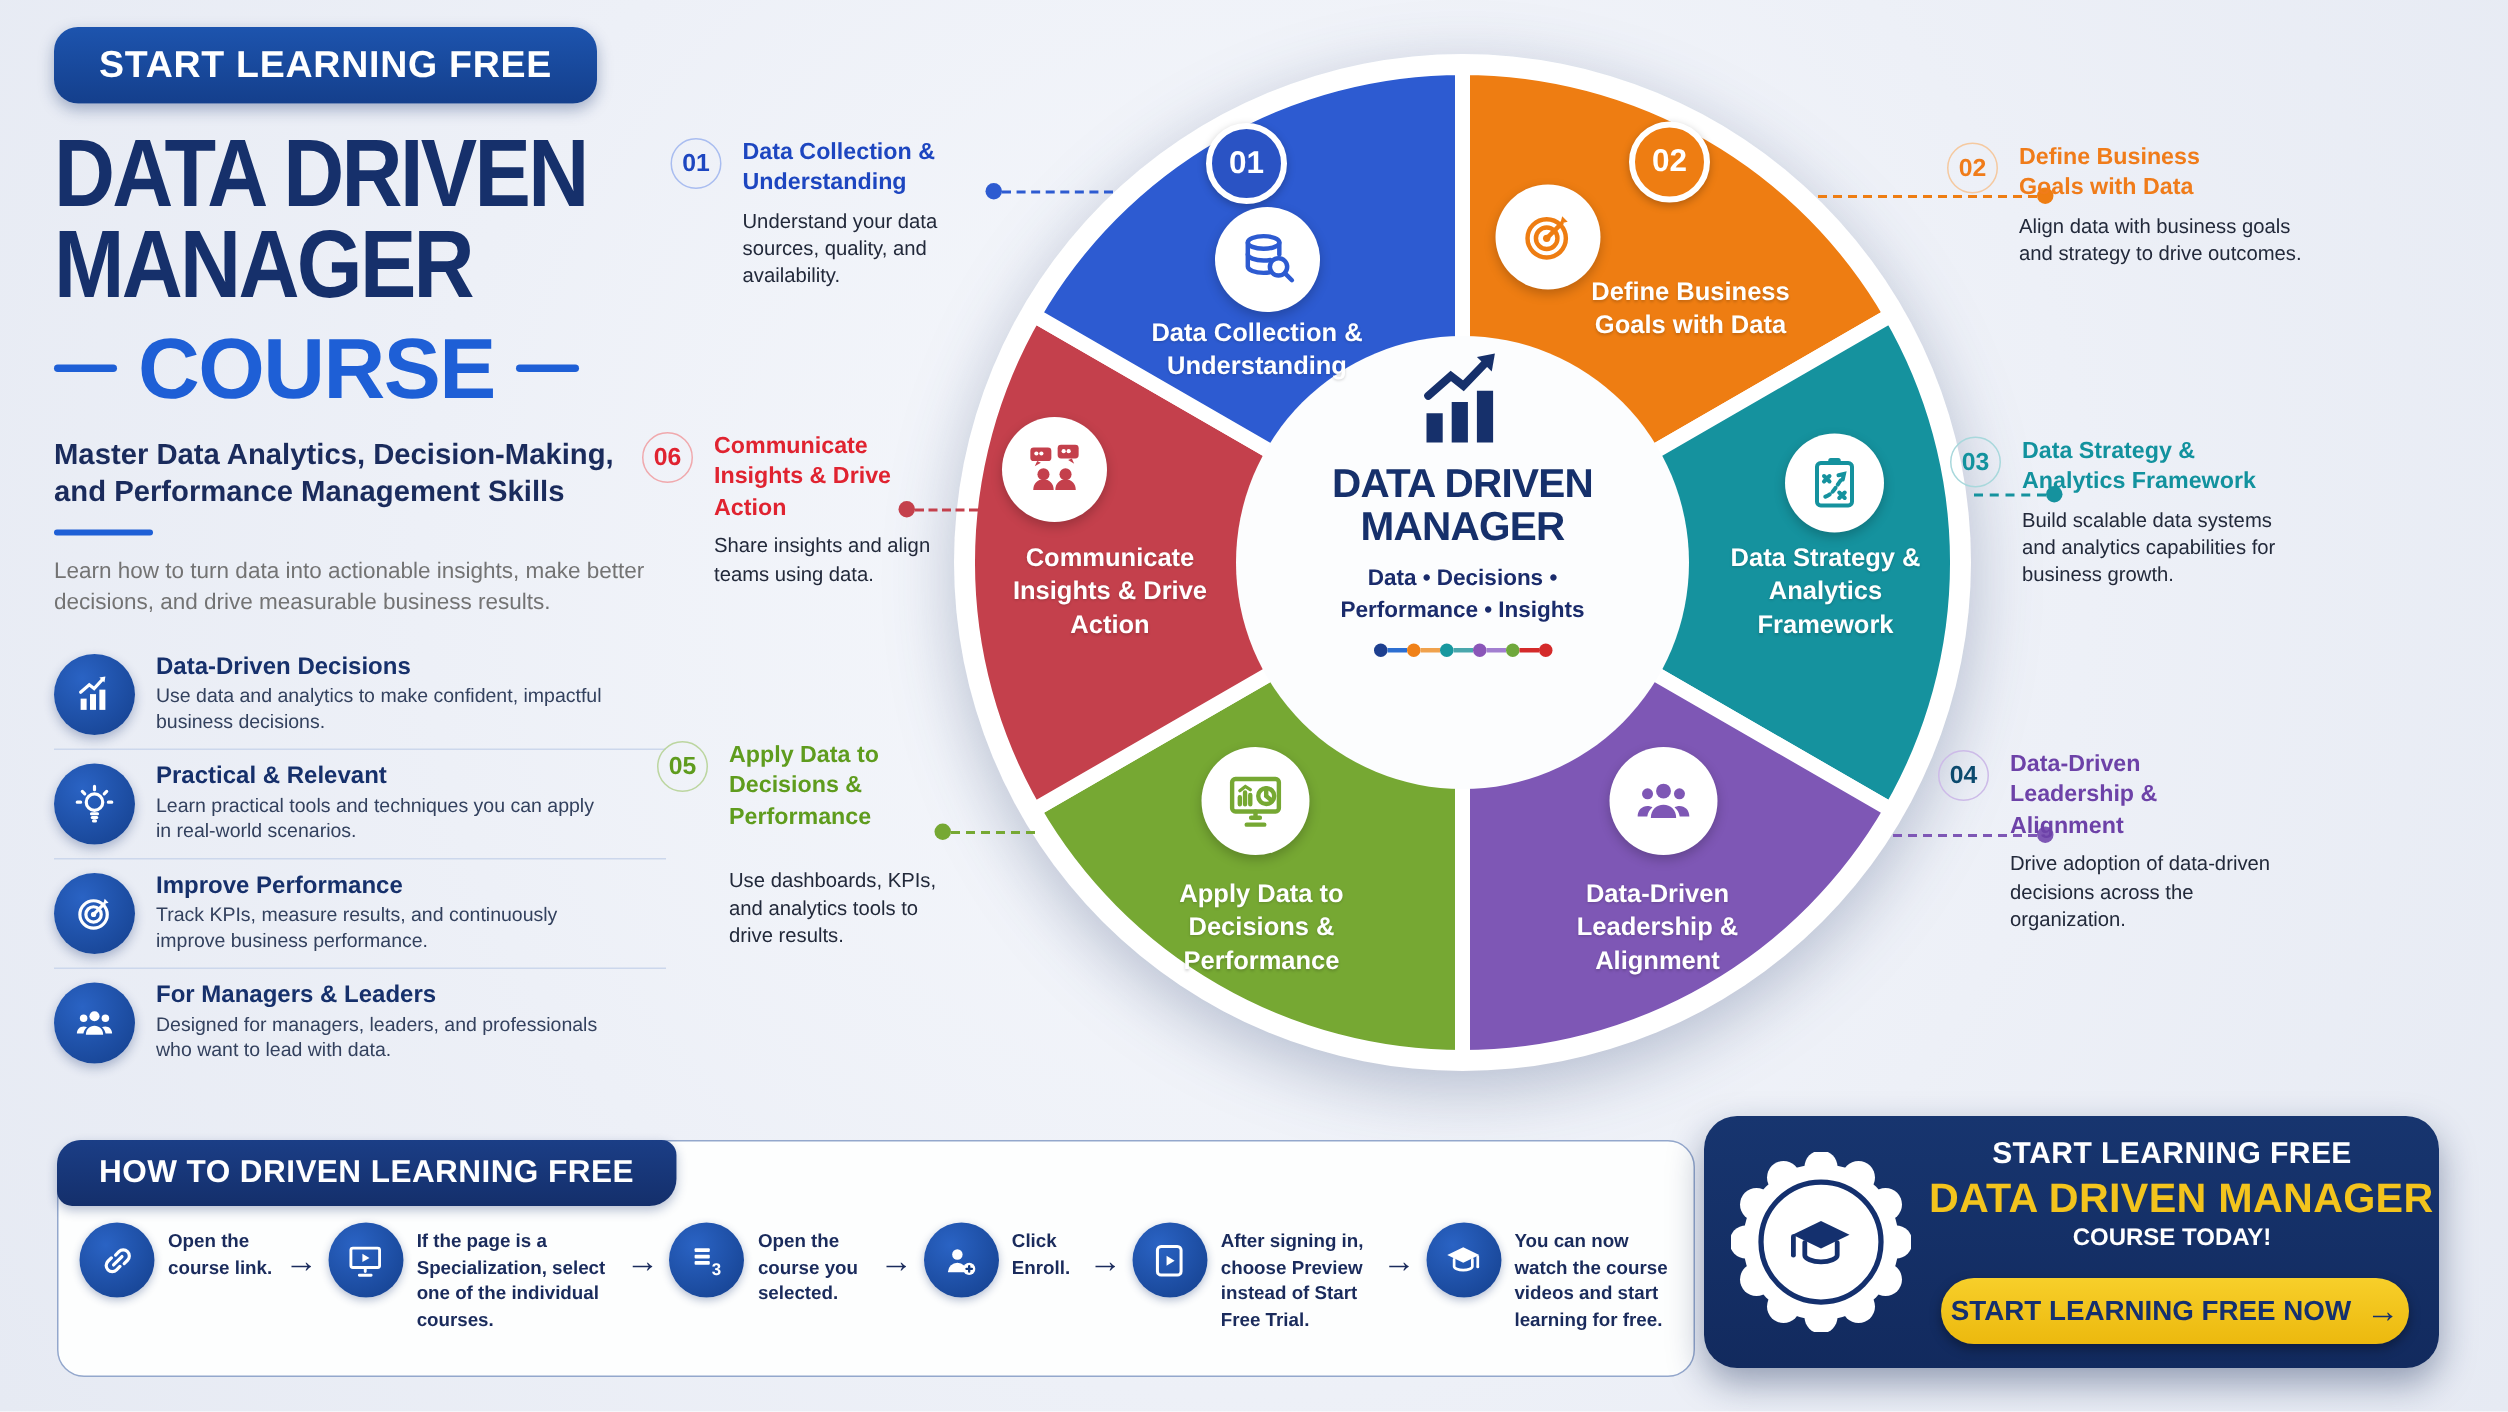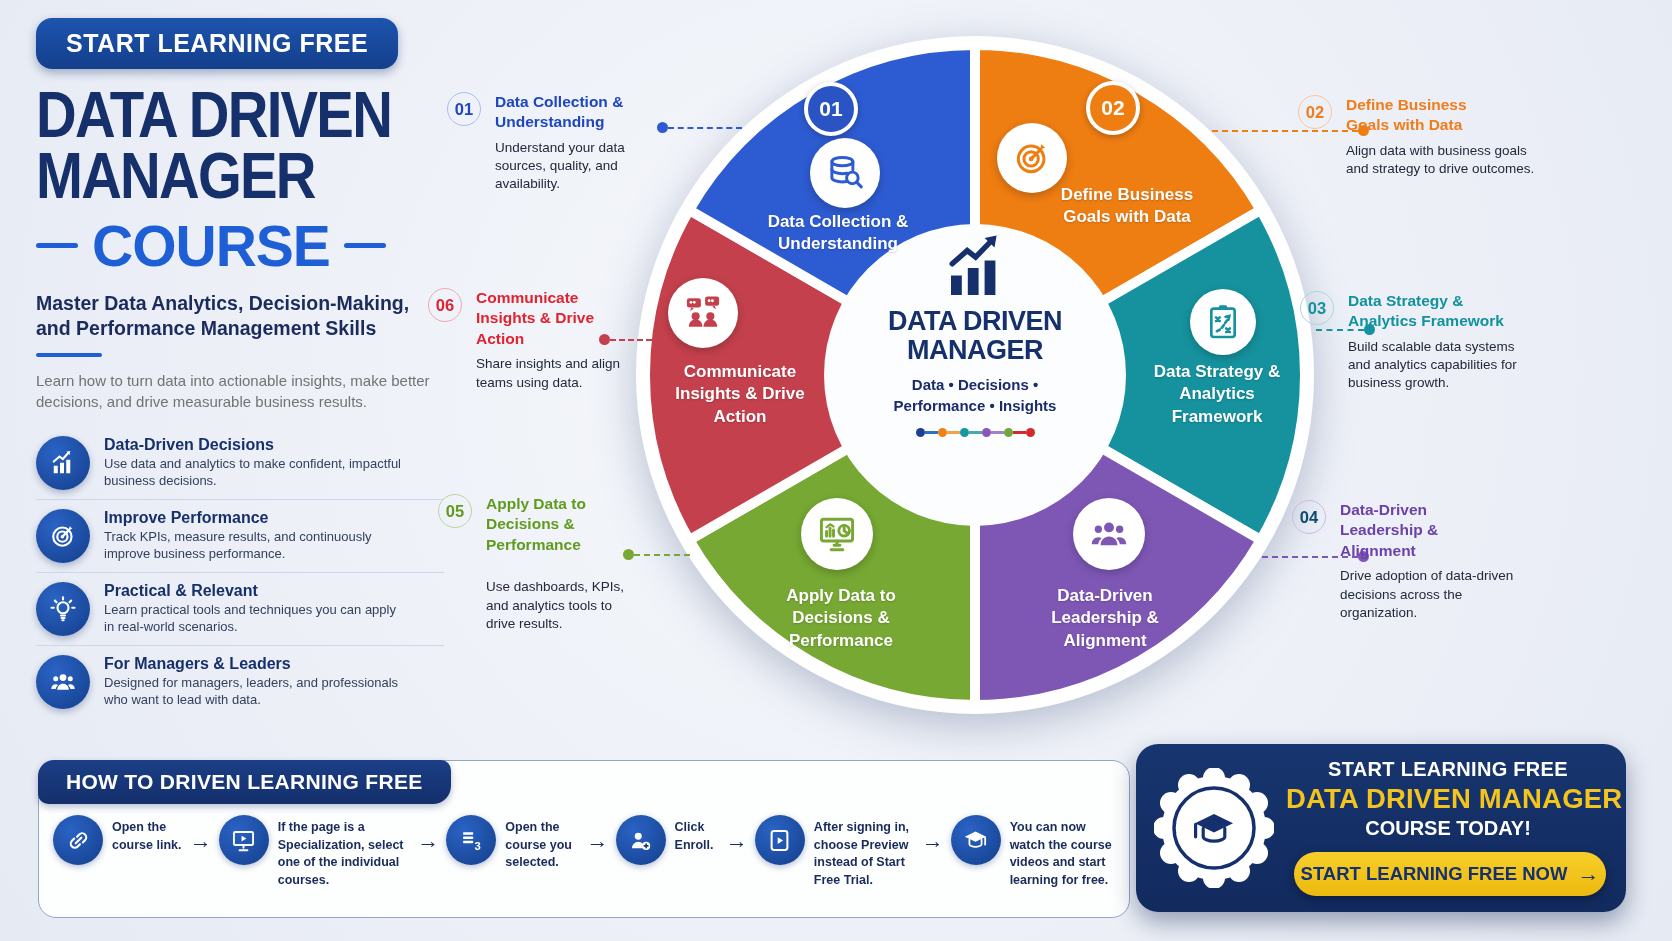--- a/index.html
+++ b/index.html
@@ -106,21 +106,21 @@
   .w1{max-width:88px;} .w2{max-width:158px;} .w3{max-width:92px;}
   .w4{max-width:58px;} .w5{max-width:122px;} .w6{max-width:134px;}
 
   
   .cta{left:1136px;top:744px;width:490px;height:168px;background:linear-gradient(180deg,#17356f,#122a5e);
     border-radius:22px;box-shadow:0 10px 24px rgba(15,35,80,.4);}
   .cta-badge{position:absolute;left:18px;top:24px;width:120px;height:120px;}
   .cta-text{position:absolute;left:150px;top:14px;width:324px;text-align:center;}
   .cta-l1{color:#fff;font-weight:bold;font-size:20px;letter-spacing:.3px;}
   .cta-l2{color:#f3c41d;font-weight:bold;font-size:27.5px;letter-spacing:.2px;margin-top:2px;white-space:nowrap;}
-  .cta-l3{color:#fff;font-weight:bold;font-size:20px;margin-top:2px;}
+  .cta-l3{color:#fff;font-weight:bold;font-size:16px;margin-top:2px;}
   .cta-btn{position:absolute;left:158px;top:108px;width:312px;height:44px;border:none;cursor:pointer;
     background:linear-gradient(180deg,#f7cf2a,#ecb90e);border-radius:23px;
     display:flex;align-items:center;justify-content:center;gap:10px;
     color:#15306e;font-weight:bold;font-size:18.5px;font-family:inherit;
     box-shadow:0 3px 8px rgba(0,0,0,.35);}
   .cta-btn .arr{font-size:22px;}
 </style>
 </head>
 <body>
 
@@ -151,43 +151,43 @@
         </svg>
       </div>
       <div>
         <div class="f-title">Data-Driven Decisions</div>
         <div class="f-desc">Use data and analytics to make confident, impactful business decisions.</div>
       </div>
     </div>
     <div class="feature">
       <div class="f-ic">
         <svg viewBox="0 0 24 24" fill="none" stroke="currentColor" stroke-width="1.7" stroke-linecap="round">
+          <circle cx="12" cy="11" r="4.4"></circle>
+          <path d="M10.4 17.2h3.2M10.8 19.2h2.4M11.5 21h1"></path>
+          <path d="M12 4.4V2.6M6.8 6.6 5.5 5.3M17.2 6.6l1.3-1.3M4.6 11H2.8M21.2 11h-1.8"></path>
+        </svg>
+      </div>
+      <div>
+        <div class="f-title">Practical &amp; Relevant</div>
+        <div class="f-desc">Learn practical tools and techniques you can apply in real-world scenarios.</div>
+      </div>
+    </div>
+    <div class="feature">
+      <div class="f-ic">
+        <svg viewBox="0 0 24 24" fill="none" stroke="currentColor" stroke-width="1.7" stroke-linecap="round">
           <circle cx="11.5" cy="12.5" r="7.3"></circle>
             <circle cx="11.5" cy="12.5" r="4.1"></circle>
           <circle cx="11.5" cy="12.5" r="1.4" fill="currentColor" stroke="none"></circle>
           <path d="M11.5 12.5l5.6-5.6"></path>
           <path d="M16.7 6.9l.7-2.8 2.1 2.1-2.8.7z" fill="currentColor" stroke="none"></path>
         </svg>
       </div>
       <div>
         <div class="f-title">Improve Performance</div>
         <div class="f-desc">Track KPIs, measure results, and continuously improve business performance.</div>
-      </div>
-    </div>
-    <div class="feature">
-      <div class="f-ic">
-        <svg viewBox="0 0 24 24" fill="none" stroke="currentColor" stroke-width="1.7" stroke-linecap="round">
-          <circle cx="12" cy="11" r="4.4"></circle>
-          <path d="M10.4 17.2h3.2M10.8 19.2h2.4M11.5 21h1"></path>
-          <path d="M12 4.4V2.6M6.8 6.6 5.5 5.3M17.2 6.6l1.3-1.3M4.6 11H2.8M21.2 11h-1.8"></path>
-        </svg>
-      </div>
-      <div>
-        <div class="f-title">Practical &amp; Relevant</div>
-        <div class="f-desc">Learn practical tools and techniques you can apply in real-world scenarios.</div>
       </div>
     </div>
     <div class="feature">
       <div class="f-ic">
         <svg viewBox="0 0 24 24" fill="currentColor">
           <circle cx="12" cy="8.4" r="2.7"></circle>
           <path d="M7.4 18.2c0-2.9 2-4.8 4.6-4.8s4.6 1.9 4.6 4.8z"></path>
           <circle cx="6.2" cy="9.4" r="2"></circle>
           <path d="M2.6 17.6c0-2.3 1.6-3.8 3.6-3.8.7 0 1.3.2 1.8.5-1 .9-1.7 2-1.9 3.3z"></path>
           <circle cx="17.8" cy="9.4" r="2"></circle>

